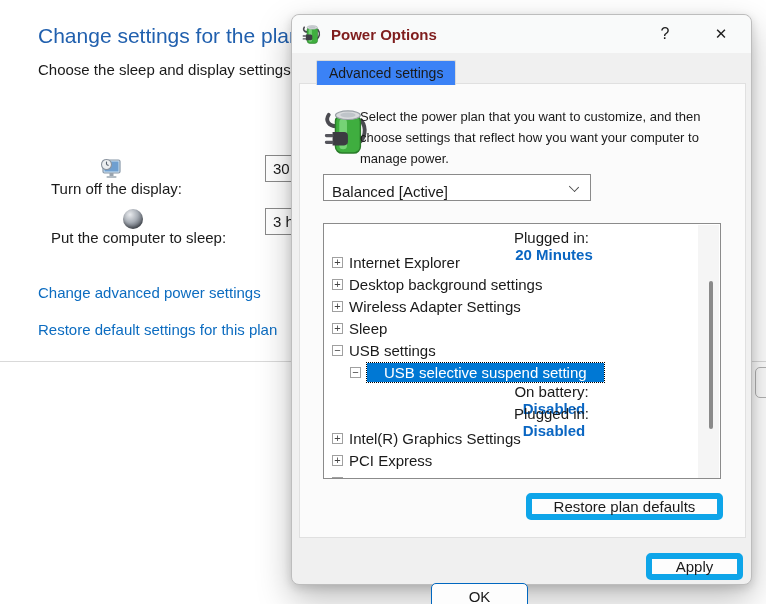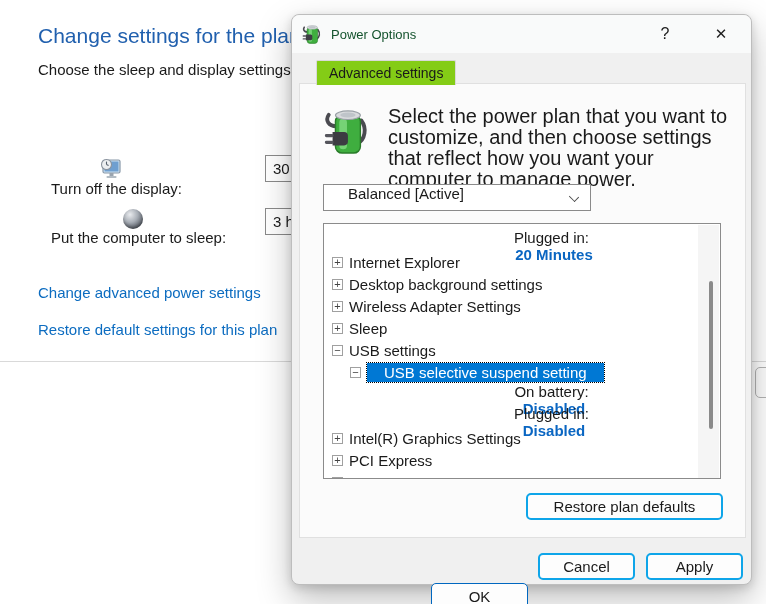--- a/index.html
+++ b/index.html
@@ -43,49 +43,49 @@
     position:absolute; left:291px; top:14px; width:461px; height:571px;
     background:#f0f0f0; border:1px solid #bdbdbd; border-radius:8px;
     box-shadow:0 14px 34px rgba(0,0,0,.26), 0 3px 10px rgba(0,0,0,.14);
   }
   .titlebar {
     position:absolute; left:0; top:0; width:100%; height:38px;
     background:#f9fafa; border-radius:8px 8px 0 0;
     display:flex; align-items:center;
   }
   .title-icon { margin-left:9px; width:21px; height:21px; }
-  .title-text { margin-left:9px; font-size:13px; color:#14532d; }
+  .title-text { margin-left:9px; font-size:15px; color:#7f1d1d;font-weight:bold; }
   .titlebar-btn {
     position:absolute; top:0; width:44px; height:38px;
     display:flex; align-items:center; justify-content:center;
     font-size:16px; color:#1b1b1b; cursor:default;
   }
   .help-btn { right:64px; }
   .close-btn { right:8px; font-size:15px; }
 
   .tab {
     position:absolute; left:24px; top:45px; height:24px; padding:12px 12px;
-    background:#84cc16; border:1px solid #d9d9d9; border-bottom:none;
+    background:#3b82f6; border:1px solid #d9d9d9; border-bottom:none;
     border-radius:2px 2px 0 0; font-size:14px; display:flex; align-items:center; z-index:2;
   }
   .page {
     position:absolute; left:7px; top:68px; width:447px; height:455px;
     background:#fbfbfb; border:1px solid #e0e0e0;
   }
 
   .big-icon { position:absolute; left:31px; top:92px; width:46px; height:50px; }
   .desc {
-    position:absolute; left:96px; top:91px; width:352px;
-    font-size:20px; line-height:21px; color:#1a1a1a;
+    position:absolute; left:68px; top:91px; width:352px;
+    font-size:13px; line-height:21px; color:#1a1a1a;
   }
 
   .combo {
-    position:absolute; left:31px; top:169px; width:268px; height:27px;
+    position:absolute; left:31px; top:159px; width:268px; height:27px;
     border:1px solid #8a8a8a; background:#fff; font-size:15px;
-    display:flex; align-items:flex-start; padding-left:24px;
+    display:flex; align-items:flex-end; padding-left:8px;
   }
   .combo .chev {
     position:absolute; right:12px; top:8px; width:8px; height:8px;
     border-right:1.4px solid #4a4a4a; border-bottom:1.4px solid #4a4a4a;
     transform:rotate(45deg) scale(1,.8);
   }
 
   .tree {
     position:absolute; left:31px; top:208px; width:398px; height:256px;
     border:1px solid #8b8b8b; background:#fff; overflow:hidden;
@@ -103,21 +103,21 @@
   .lvl1 .expander { margin-left:26px; }
   .lvl0 .tree-label, .lvl1 .tree-label { margin-left:6px; }
   .lvl2 { padding-left:59px;flex-direction:column; }
   .tree-value { color:#0a66c2; margin-left:5px;font-weight:bold; }
   .selected-label {
     background:#0078d4; color:#fff; padding:1px 17px;
     outline:1px dotted #000; outline-offset:0;
   }
 
   .btn {
-    background:#fdfdfd; border:2px solid #0ea5e9; border-radius:5px;
+    background:#fdfdfd; border:6px solid #0ea5e9; border-radius:5px;
     font-size:15px; color:#1a1a1a; display:flex; align-items:center; justify-content:center;
     font-family:"Liberation Sans", sans-serif; cursor:pointer;
   }
   .restore-btn { position:absolute; left:234px; top:478px; width:197px; height:27px; }
   .footer-btn { position:absolute; top:538px; width:97px; height:27px; }
   .ok-btn { left:139px; border:1.5px solid #0067c0;margin-top:30px; }
   .cancel-btn { left:246px; }
   .apply-btn { left:354px; }
 </style>
 </head>
@@ -246,15 +246,14 @@
     <div class="tree-row lvl0">
       <span class="expander">+</span>
       <span class="tree-label">Processor power management</span>
     </div>
 
     <div class="sb-thumb"></div>
   </div>
 
   <div class="btn restore-btn">Restore plan defaults</div>
   <div class="btn footer-btn ok-btn">OK</div>
-  <div class="btn footer-btn cancel-btn">Cancel</div>
   <div class="btn footer-btn apply-btn">Apply</div>
 </div>
 
 </body></html>

